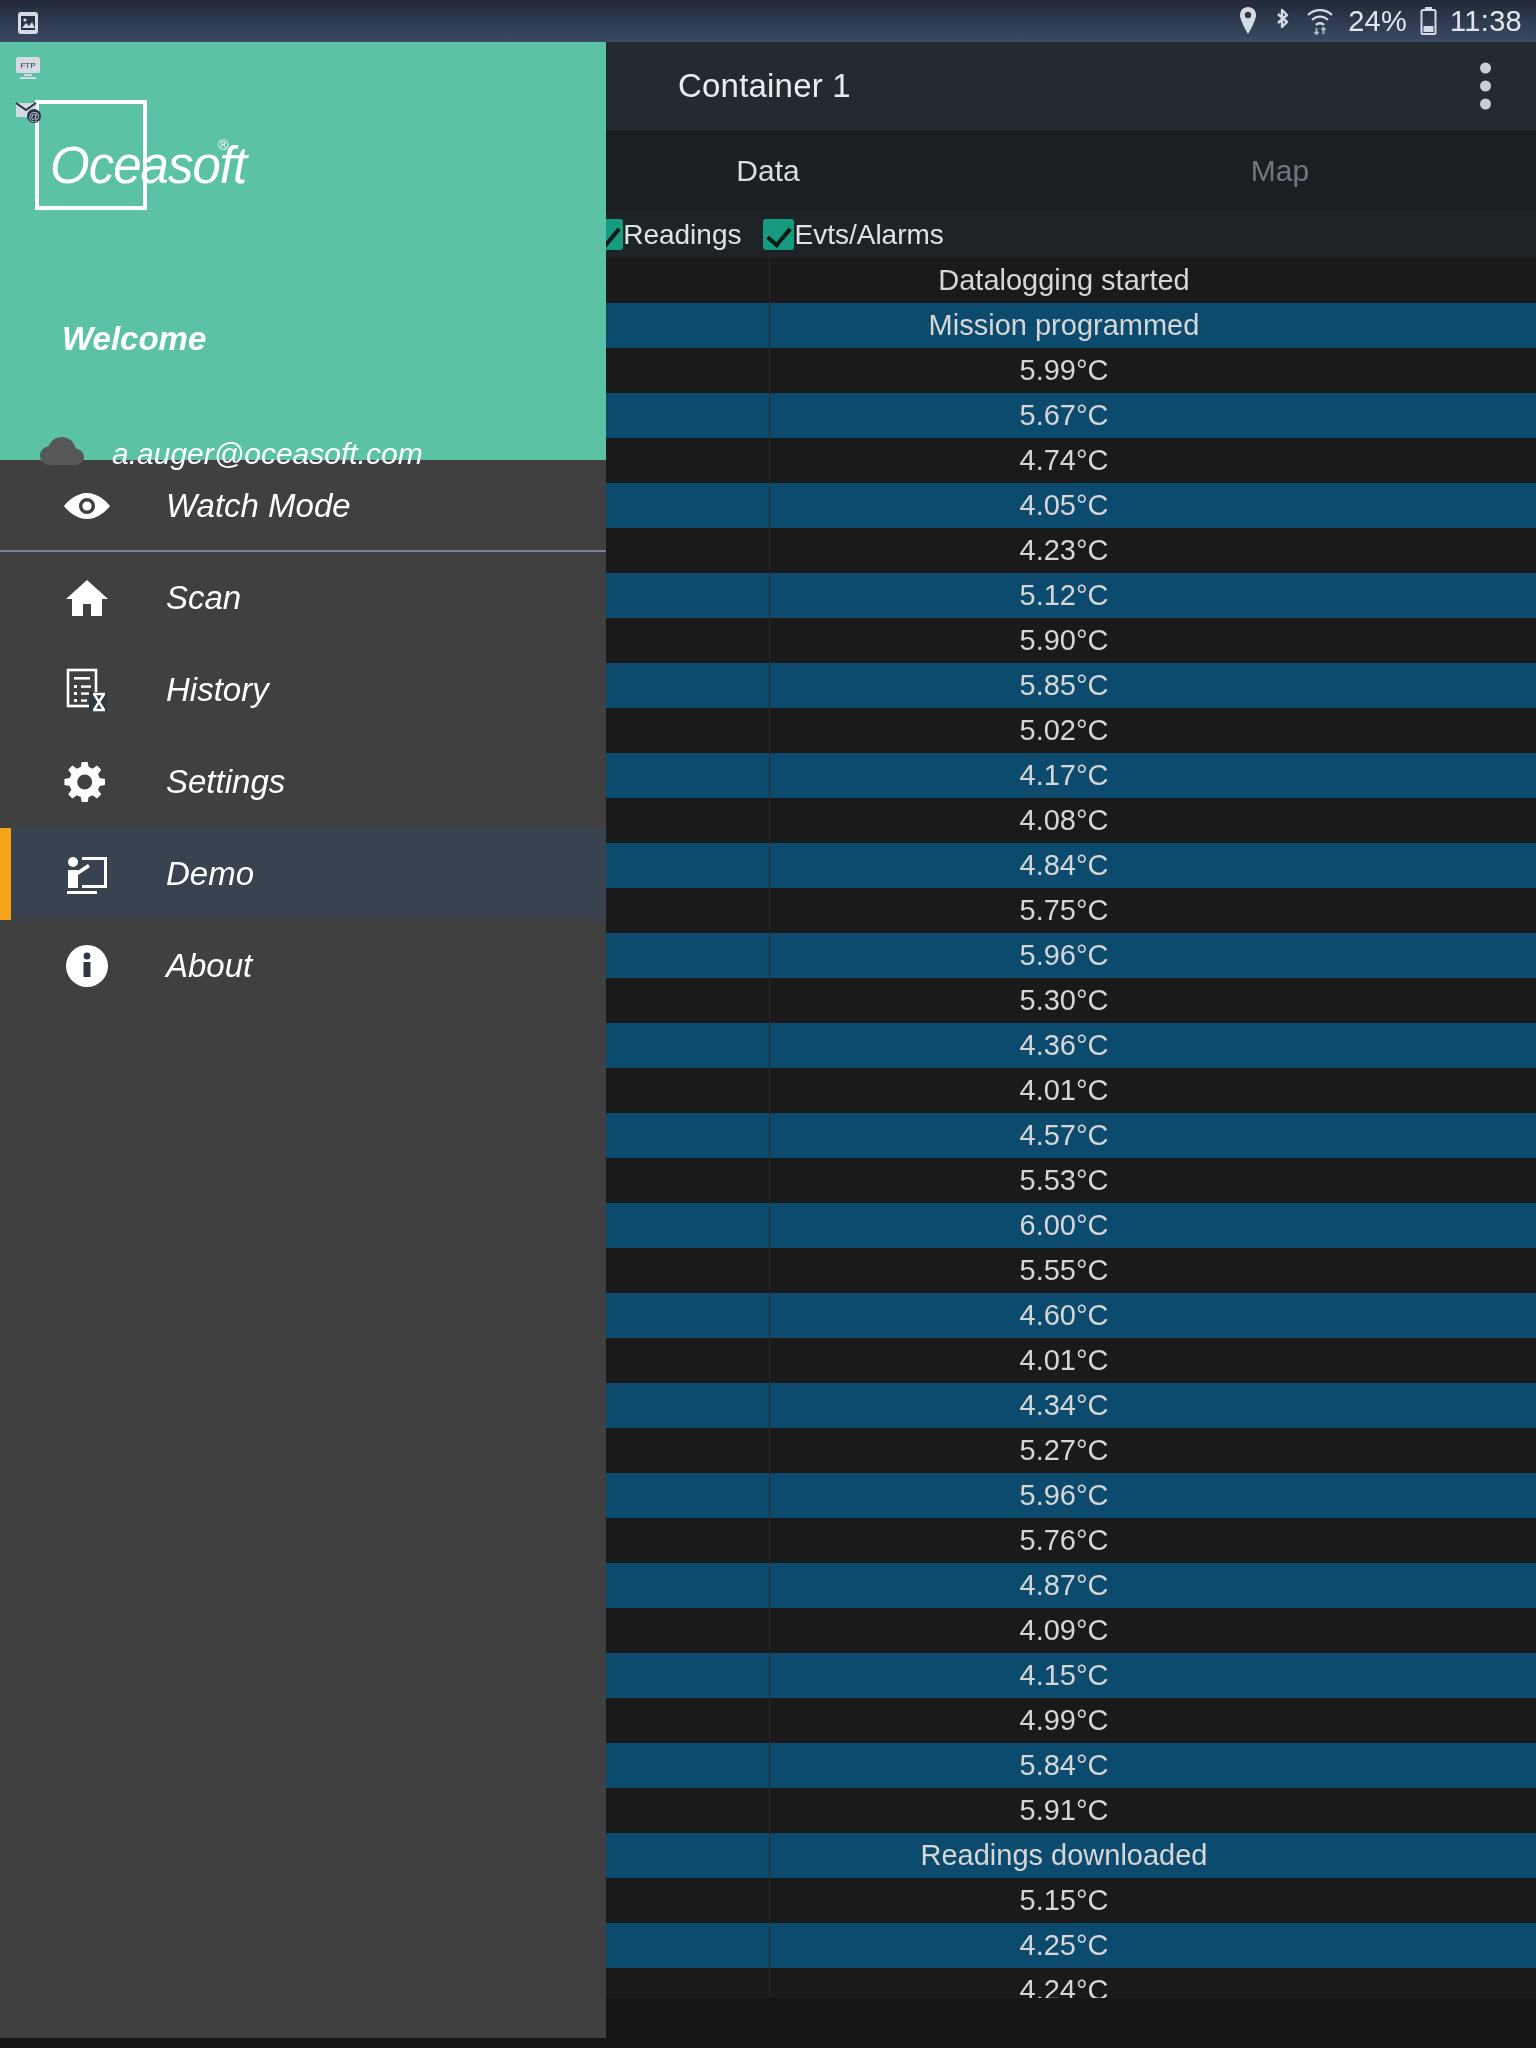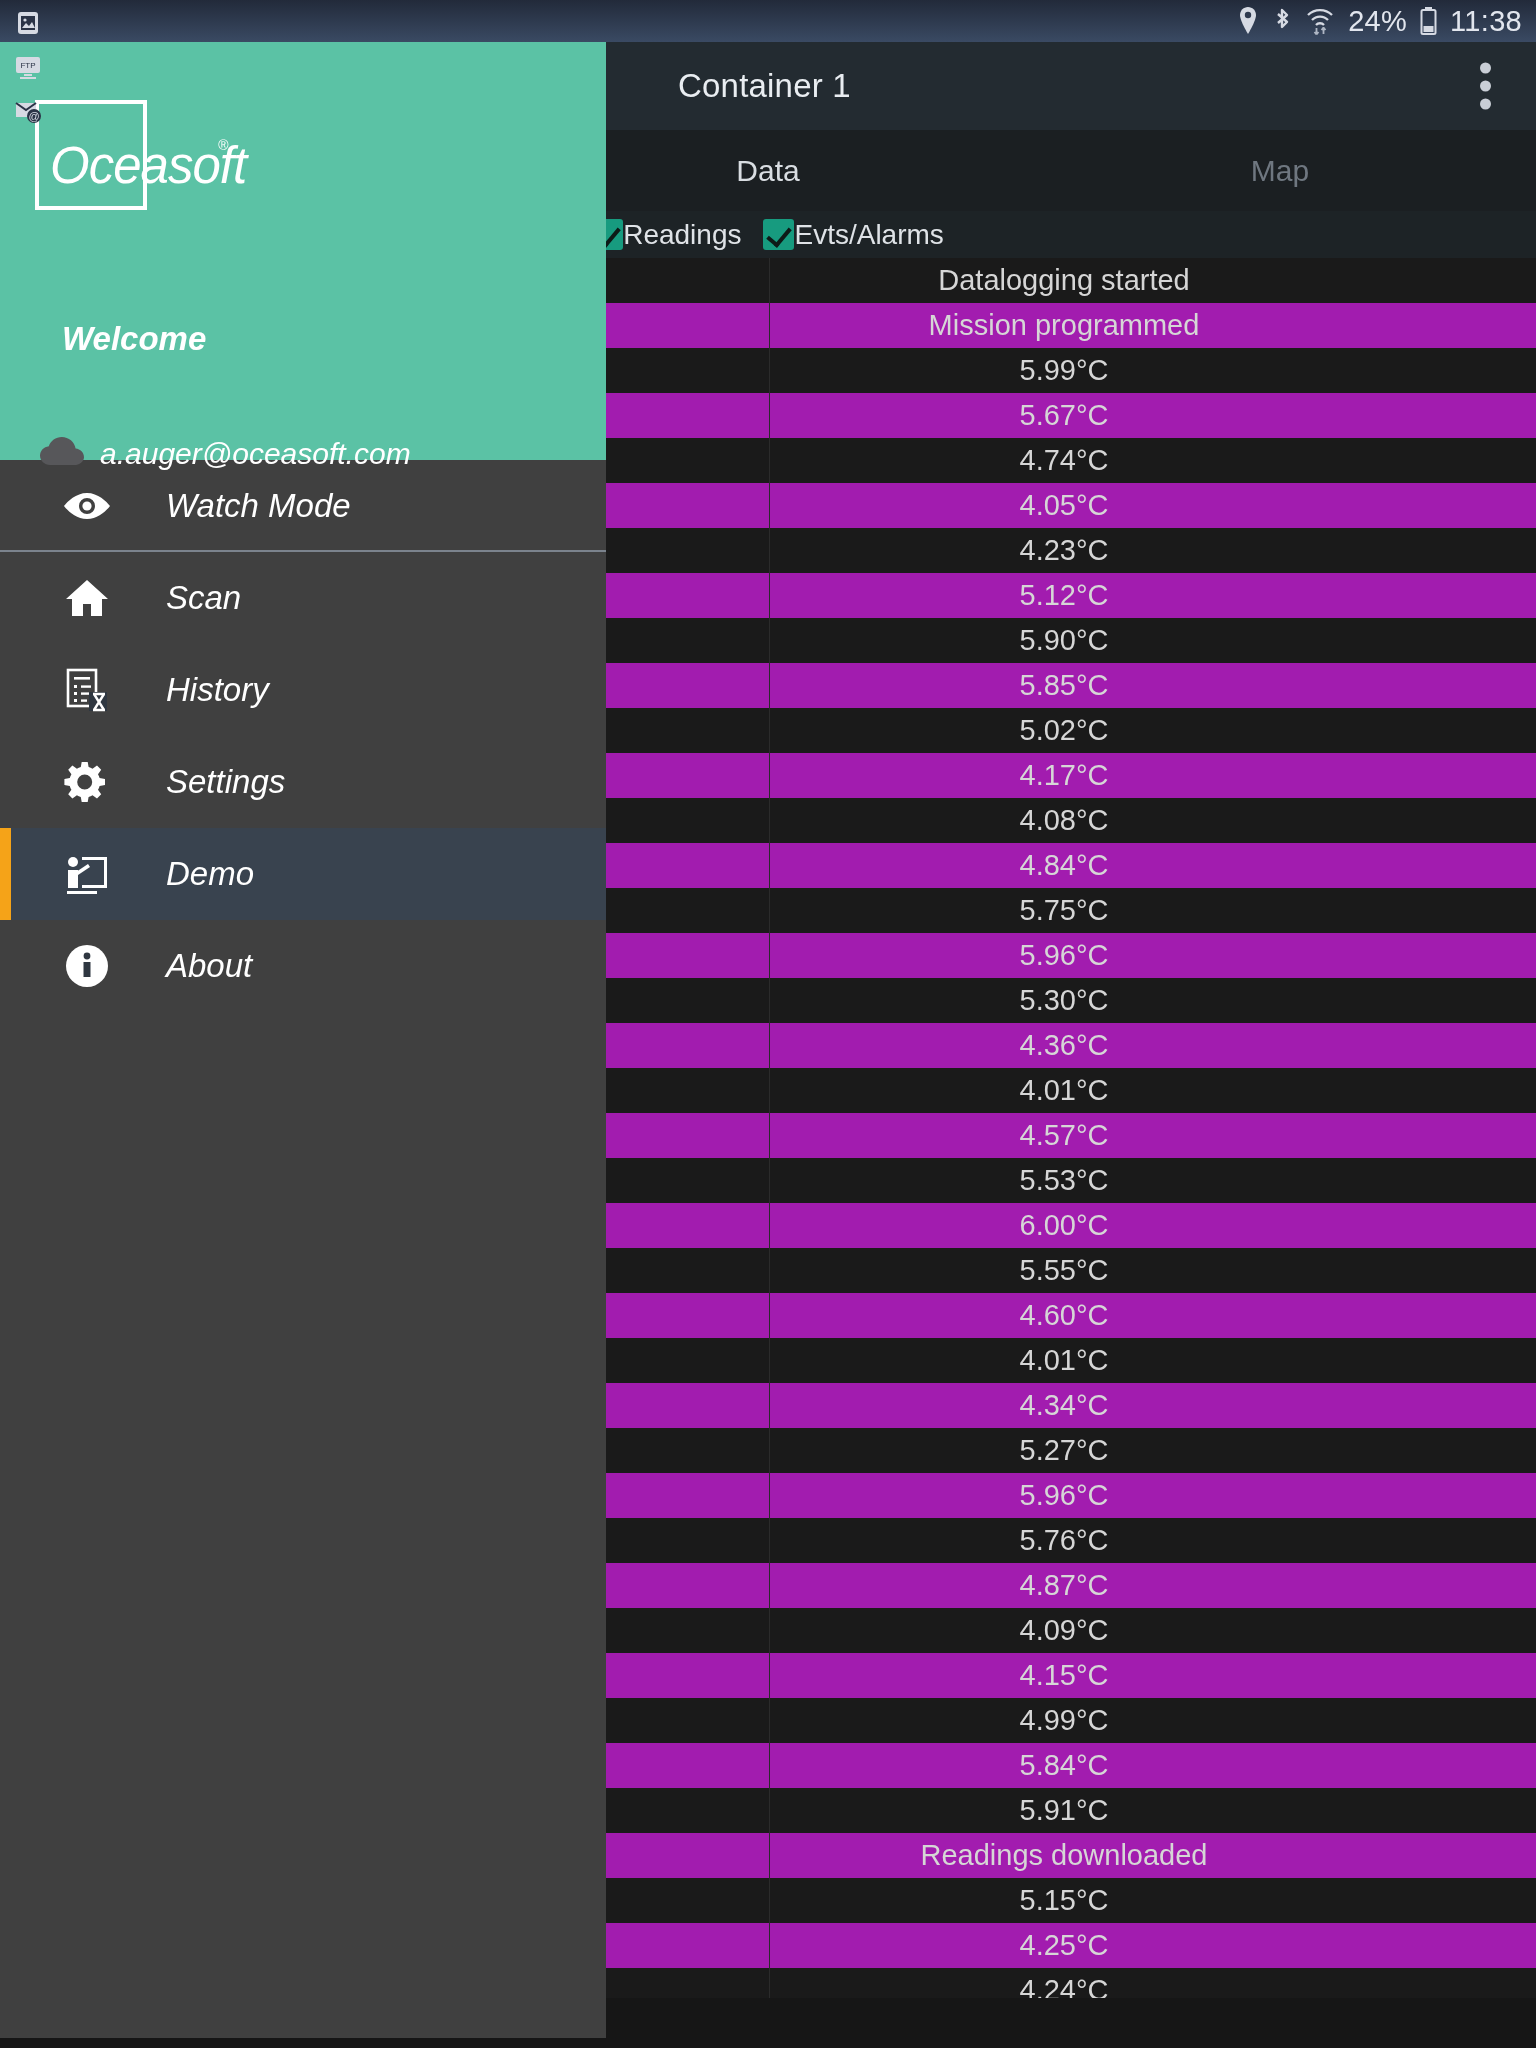--- a/index.html
+++ b/index.html
@@ -54,21 +54,21 @@
   .cbox::after { content: ""; position: absolute; left: 9px; top: 4px;
                  width: 10px; height: 19px; border: solid #0d1a17;
                  border-width: 0 4px 4px 0; transform: rotate(40deg); }
   .cblabel { color: #dfe3e7; font-size: 28px; }
 
   
   .table { position: absolute; top: 216px; left: 0; width: 1536px; height: 1740px;
            overflow: hidden; }
   .row { display: flex; height: 45px; align-items: center; }
   .row.even { background: #1a1a1a; }
-  .row.odd  { background: #a21caf; }
+  .row.odd  { background: #0c4a6e; }
   .cell-date  { width: 606px; border-right: 1px solid #2b2b2b; height: 100%; }
   .cell-time  { width: 164px; border-right: 1px solid #2b2b2b; height: 100%; }
   .cell-value { flex: 1; height: 100%; display: flex; align-items: center;
                 justify-content: center; color: #d6d6d6; font-size: 29px;
                 padding-right: 178px; }
   .footer { position: absolute; top: 1956px; left: 0; width: 1536px; height: 50px;
             background: #161616; }
 
   
   .drawer { position: absolute; top: 32px; left: 0; width: 606px; height: 2006px;
@@ -76,21 +76,21 @@
   .drawer-head { height: 428px; background: #5bc2a5; position: relative; }
   .logo { position: absolute; left: 35px; top: 68px; width: 112px; height: 110px;
           border: 4px solid #ffffff; }
   .logo-text { position: absolute; left: 50px; top: 104px; color: #ffffff;
                font-size: 51px; font-weight: 500; letter-spacing: -1px;
                font-family: "Liberation Sans", sans-serif; }
   .logo-tm { position: absolute; left: 218px; top: 105px; color: #ffffff; font-size: 14px; }
   .welcome { position: absolute; left: 62px; top: 288px; color: #ffffff;
              font-size: 33px; font-weight: bold; }
   .accountrow { position: absolute; left: 40px; top: 405px; display: flex;
-                gap: 16px; }
+                gap: 28px; }
   .account-mail { color: #ffffff; font-size: 30px; }
 
   .menu { position: absolute; top: 428px; left: 0; width: 606px; }
   .mitem { position: relative; height: 92px; display: flex; align-items: center;
            padding-left: 60px; }
   .mitem.selected { background: #39434f; }
   .mitem.selected::before { content: ""; position: absolute; left: 0; top: 0;
                             width: 11px; height: 100%; background: #f5a318; }
   .mitem.divider-after::after { content: ""; position: absolute; left: 0; bottom: 0;
                                 width: 606px; height: 2px; background: #7b838d; }

